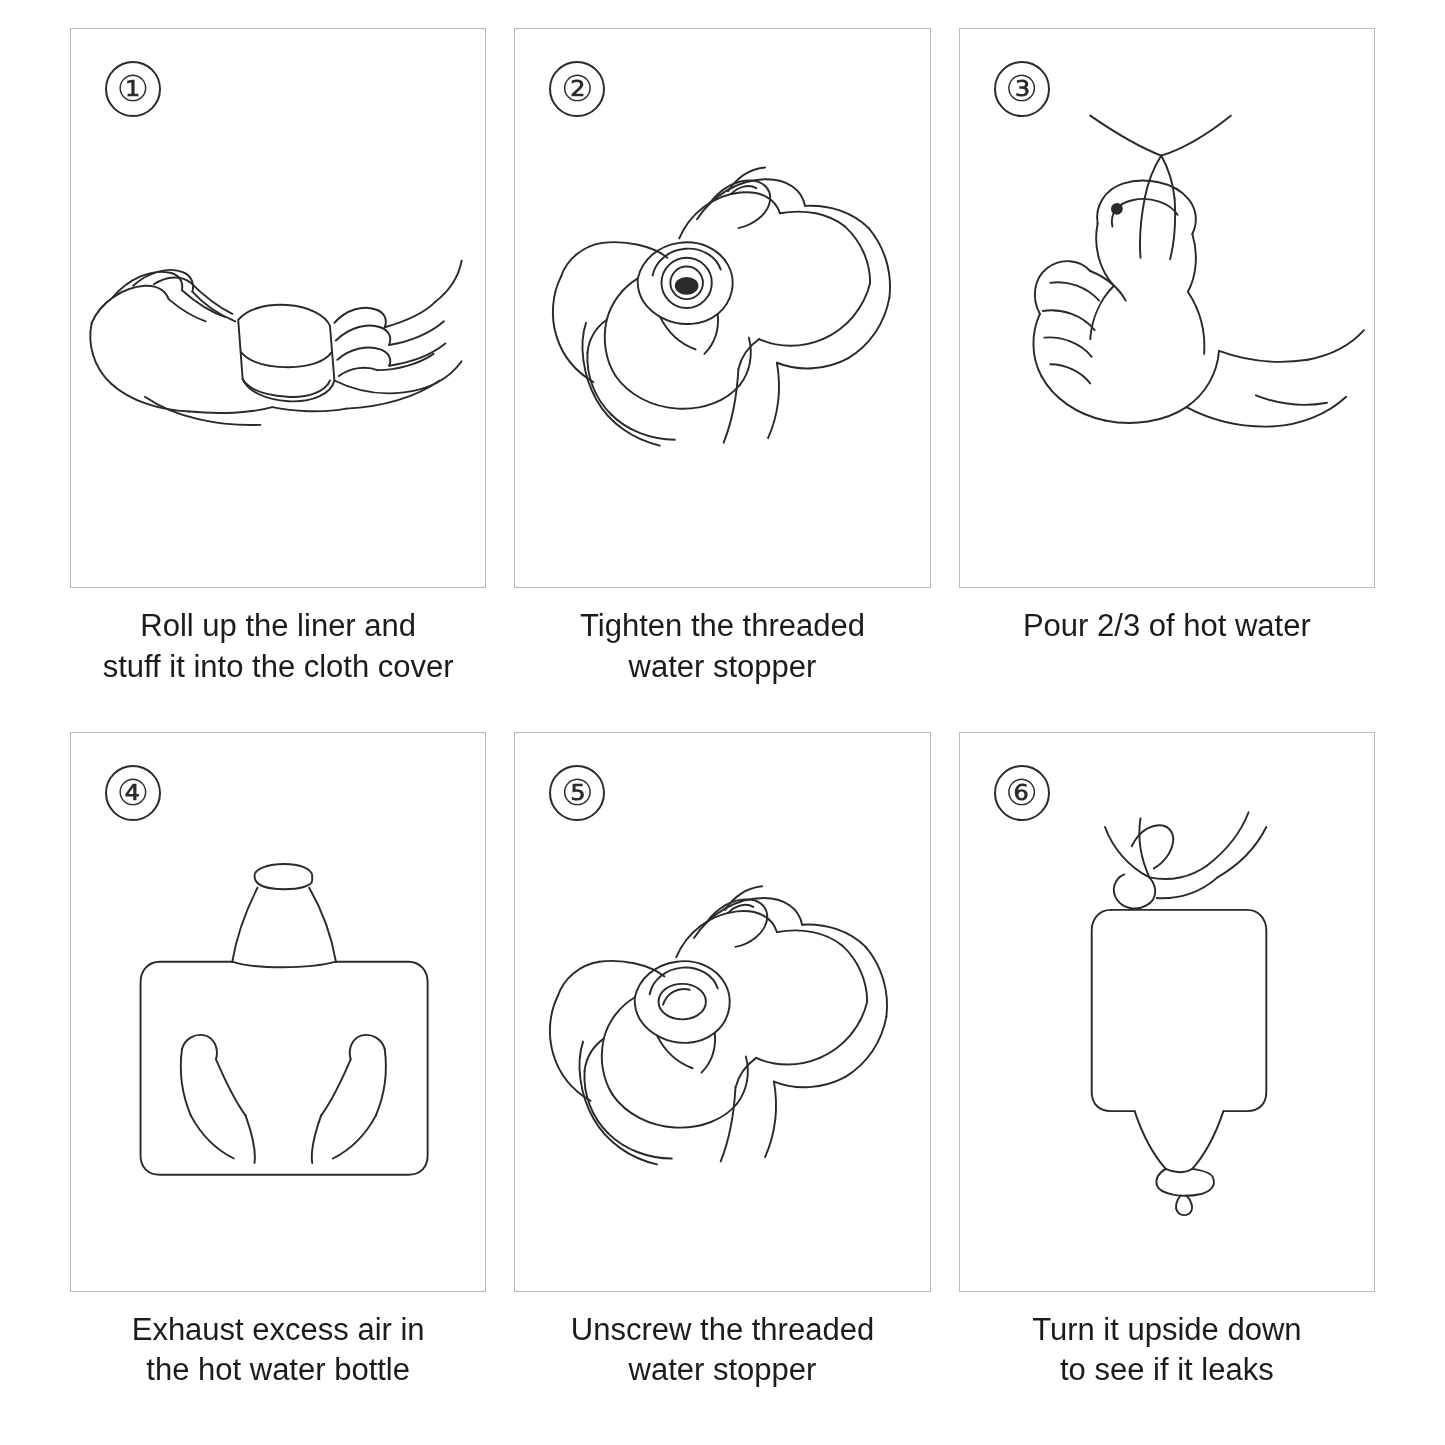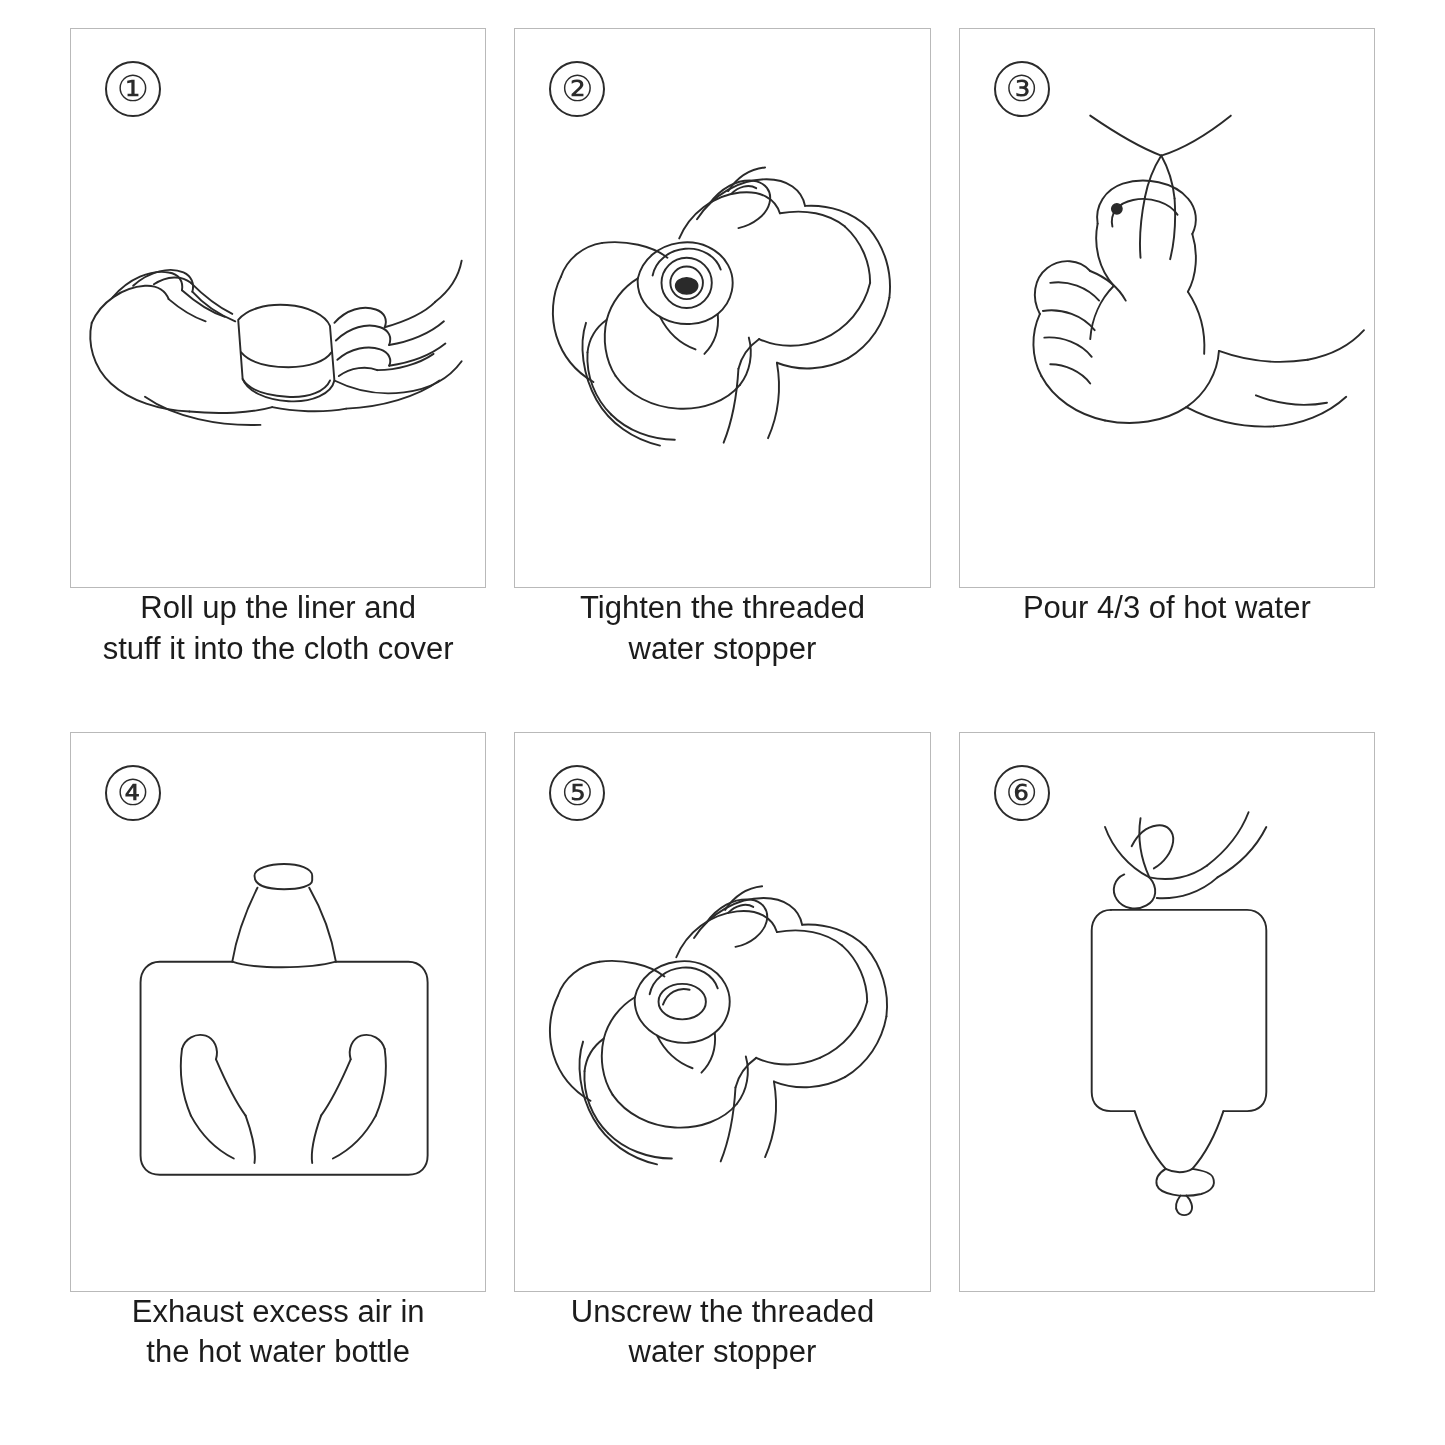--- a/index.html
+++ b/index.html
@@ -64,20 +64,21 @@
     display: flex;
     align-items: center;
     justify-content: center;
     font-size: 36px;
     line-height: 1;
     color: #2b2b2b;
     font-family: "Liberation Serif", serif;
     box-sizing: border-box;
   }
   .caption {
+    margin-top: 18px;
     text-align: center;
     font-size: 31px;
     line-height: 1.32;
     color: #1c1c1c;
     max-width: 420px;
     white-space: pre-line;
   }
   .ink {
     fill: none;
     stroke: #2a2a2a;
@@ -221,21 +222,21 @@
           <path class="ink" d="M122 356 C142 356 164 366 176 382"></path>
 
           <path class="ink" d="M350 338 C388 352 430 356 470 350"></path>
           <path class="ink" d="M306 414 C340 432 382 442 424 440"></path>
           <path class="ink" d="M470 350 C502 344 528 330 546 310"></path>
           <path class="ink" d="M424 440 C460 438 496 424 522 400"></path>
           <path class="ink" d="M400 398 C430 410 464 414 496 408"></path>
         </svg>
         <div class="stepnum">③</div>
       </div>
-      <div class="caption">Pour 4/3 of hot water</div>
+      <div class="caption">Pour 2/3 of hot water</div>
     </div>
 
     <div class="step">
       <div class="panel">
         <svg viewBox="0 0 560 560" preserveAspectRatio="xMidYMid meet">
 
           <path class="ink" d="M248 96 C248 86 268 80 288 80 C308 80 326 86 326 96 L326 102 C326 110 308 114 288 114 C268 114 248 110 248 96 Z"></path>
 
           <path class="ink" d="M252 112 C238 140 224 176 218 212"></path>
           <path class="ink" d="M322 112 C338 140 352 176 358 212"></path>
@@ -324,16 +325,18 @@
 
           <path class="ink" d="M236 414 C246 444 262 474 278 492"></path>
           <path class="ink" d="M356 414 C346 444 330 474 314 492"></path>
           <path class="ink" d="M278 492 C290 498 304 498 314 492"></path>
           <path class="ink" d="M278 492 C268 498 264 506 266 514 C270 526 300 532 326 526 C340 522 346 514 342 504 C340 498 328 494 314 492"></path>
 
           <path class="ink" d="M298 528 C292 536 290 544 294 550 C298 556 308 556 312 550 C316 544 312 534 306 528"></path>
         </svg>
         <div class="stepnum">⑥</div>
       </div>
+      <div class="caption">Turn it upside down
+to see if it leaks</div>
     </div>
 
   </div>
 </div>
 
 </body></html>

